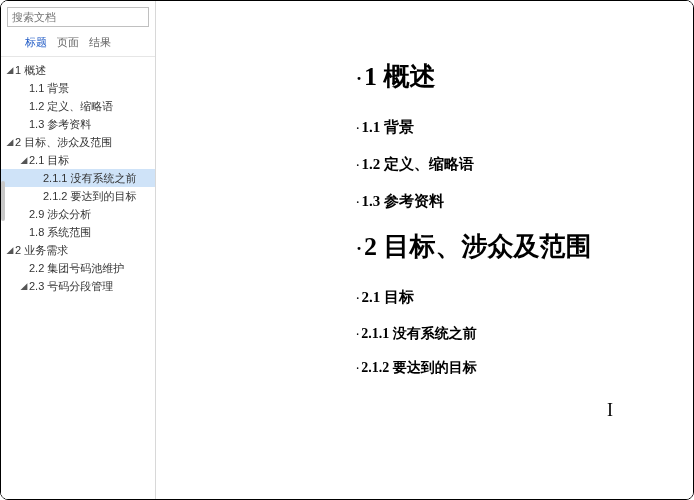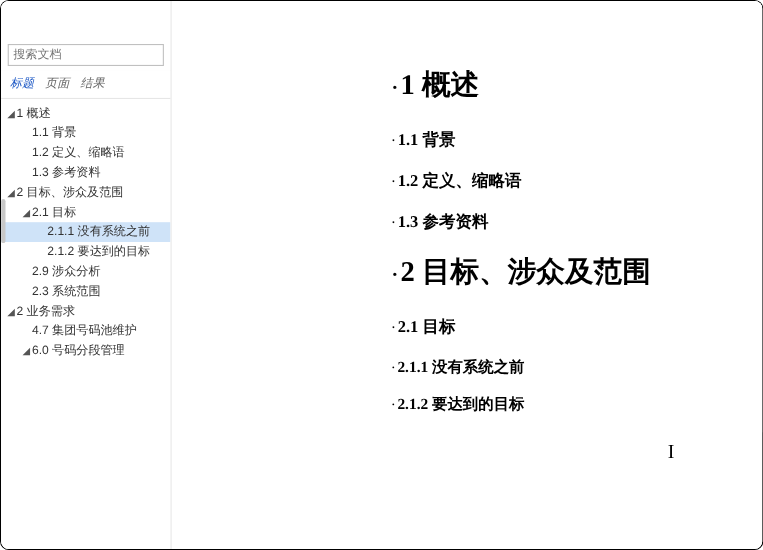--- a/index.html
+++ b/index.html
@@ -28,21 +28,20 @@
   .search-wrap {
     padding: 6px 6px 4px 6px;
     background: #fff;
   }
   .search-box {
     display: flex;
     align-items: center;
     border: 1px solid #c0c0c0;
     background: #fff;
     height: 20px;
-    margin-top: 33px;
   }
   .search-input {
     flex: 1;
     border: none;
     outline: none;
     font-size: 11px;
     padding: 0 4px;
     color: #888;
     font-family: inherit;
     background: transparent;
@@ -52,24 +51,23 @@
     height: 18px;
     display: flex;
     align-items: center;
     justify-content: center;
     border-left: 1px solid #e0e0e0;
     color: #777;
   }
   .tabs {
     display: flex;
     gap: 10px;
-    padding: 4px 8px 6px 8px;
+    padding: 4px 8px 6px 24px;
     background: #fff;
     border-bottom: 1px solid #e6e6e6;
-    font-style: italic;
   }
   .tab {
     font-size: 11px;
     color: #666;
     cursor: pointer;
   }
   .tab.active {
     color: #1a56c4;
   }
   .tree {
@@ -213,33 +211,33 @@
     <div class="tree-item ind2">
         <span class="arrow"></span>
         <span class="label">2.1.2 要达到的目标</span>
       </div>
     <div class="tree-item ind1">
         <span class="arrow"></span>
         <span class="label">2.9 涉众分析</span>
       </div>
     <div class="tree-item ind1">
         <span class="arrow"></span>
-        <span class="label">2.3 系统范围</span>
+        <span class="label">1.8 系统范围</span>
       </div>
     <div class="tree-item ind0">
         <span class="arrow">◢</span>
         <span class="label">2 业务需求</span>
       </div>
     <div class="tree-item ind1">
         <span class="arrow"></span>
-        <span class="label">4.7 集团号码池维护</span>
-      </div>
-    <div class="tree-item ind1">
-        <span class="arrow">◢</span>
-        <span class="label">6.0 号码分段管理</span>
+        <span class="label">2.2 集团号码池维护</span>
+      </div>
+    <div class="tree-item ind1">
+        <span class="arrow">◢</span>
+        <span class="label">2.3 号码分段管理</span>
       </div>
   </div>
 </div>
 
 <div class="scrollbar-stub"></div>
 
 <div class="doc-area">
   <div class="page">
     <div class="h1">1 概述</div>
     <div class="h2">1.1 背景</div>

